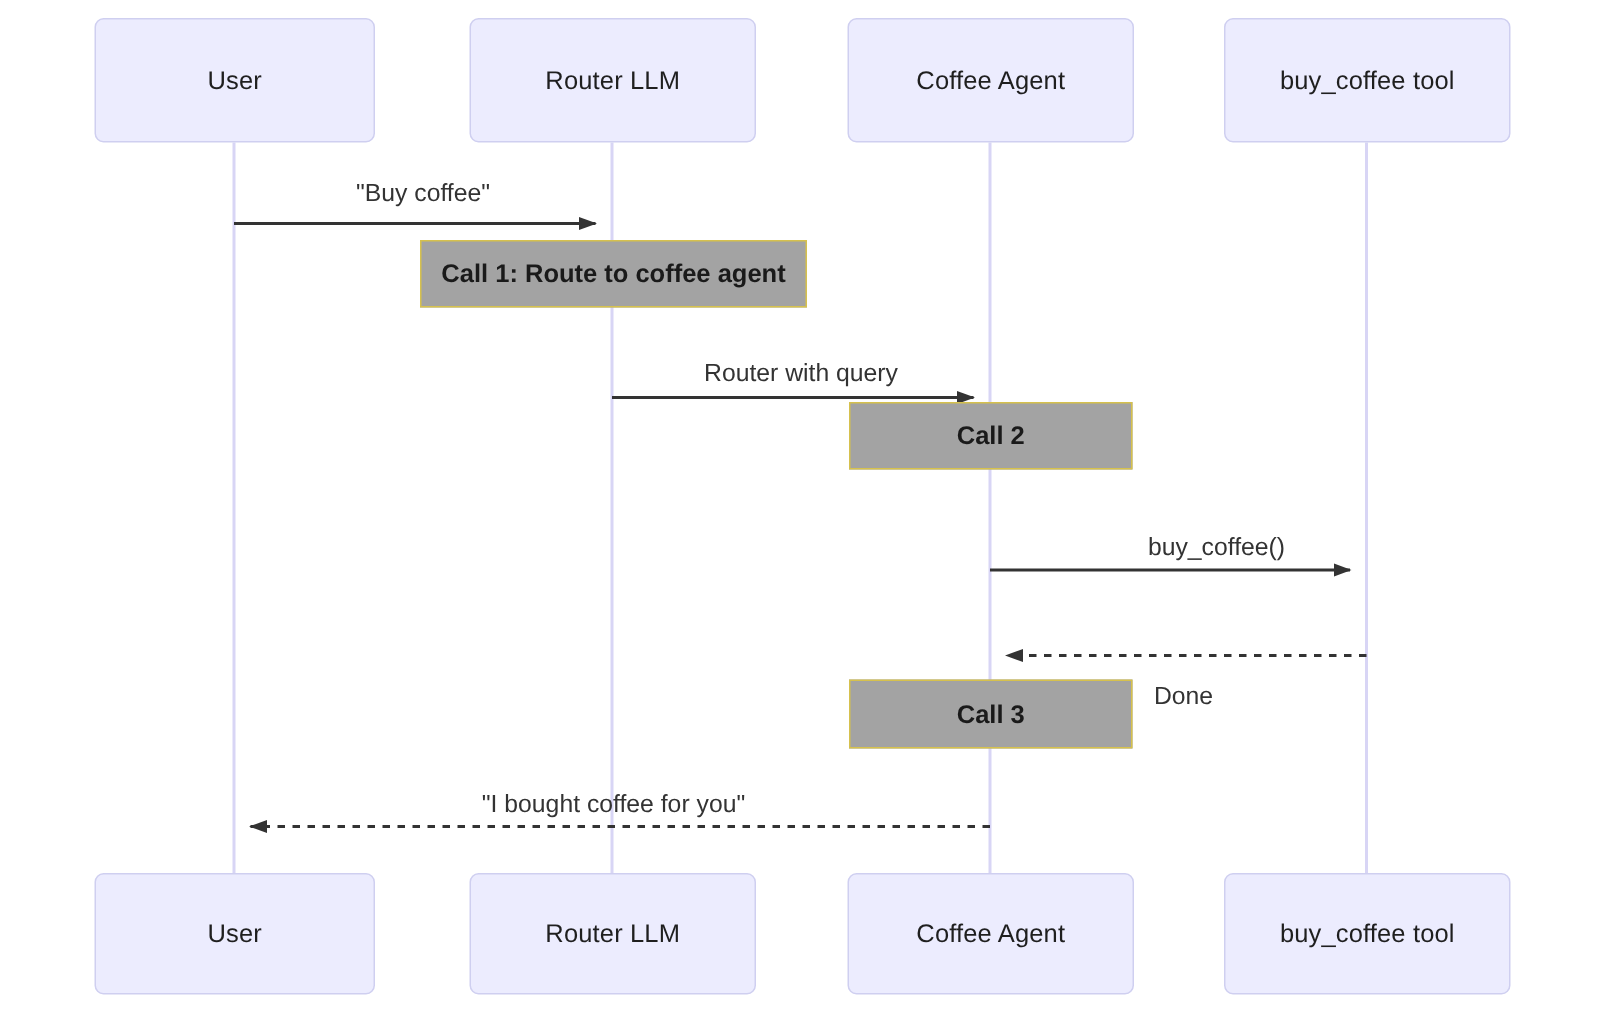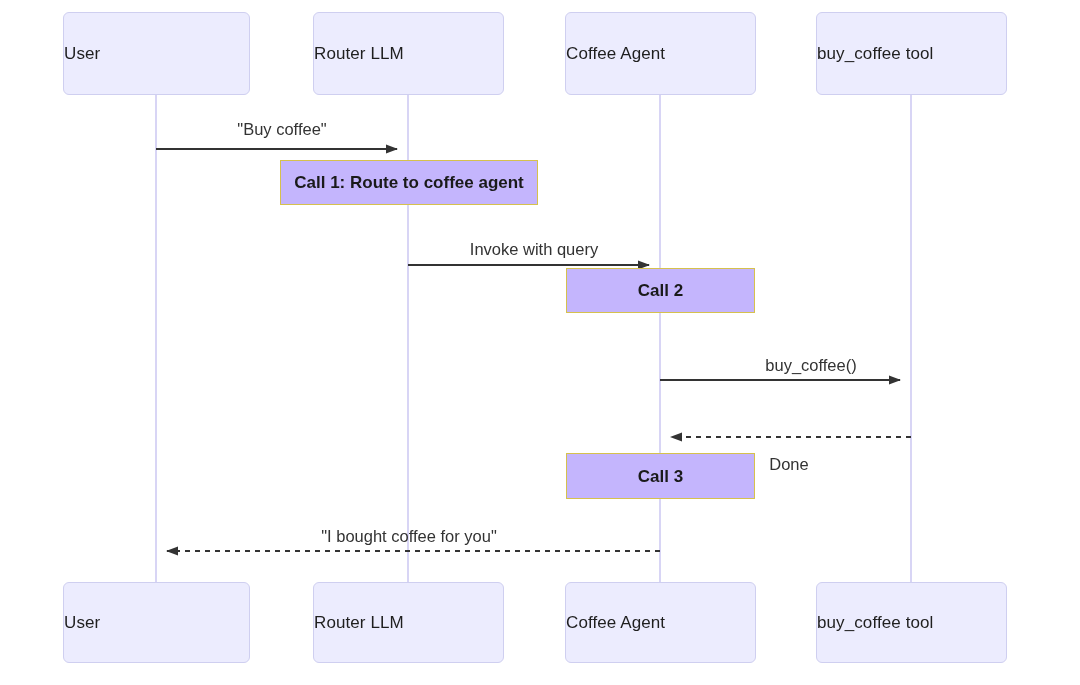--- a/index.html
+++ b/index.html
@@ -30,36 +30,36 @@
   }
   
   .participant-box {
     position: absolute;
     box-sizing: border-box;
     background: #ececfe;
     border: 1px solid #cfcff0;
     border-radius: 6px;
     display: flex;
     align-items: center;
-    justify-content: flex-start;
+    justify-content: center;
     color: #1f1f1f;
     font-size: 17px;
     font-weight: 400;
     letter-spacing: 0.1px;
   }
   .participant-label {
     display: block;
     text-align: center;
     line-height: 1;
   }
   
   .note-box {
     position: absolute;
     box-sizing: border-box;
-    background: #c4b5fd;
+    background: #a3a3a3;
     border: 1px solid #d6c14d;
     display: flex;
     align-items: center;
     justify-content: center;
     color: #1a1a1a;
     font-size: 17px;
     font-weight: 600;
   }
   .note-label {
     display: block;
@@ -145,19 +145,19 @@
       <div class="note-box" style="left: 566px; top: 268px; width: 189px; height: 45px;">
         <span class="note-label">Call 2</span>
       </div>
       <div class="note-box" style="left: 566px; top: 453px; width: 189px; height: 46px;">
         <span class="note-label">Call 3</span>
       </div>
     </div>
 
   <div id="labels-layer">
       <div class="msg-label" style="left: 282px; top: 121px;">"Buy coffee"</div>
-      <div class="msg-label" style="left: 534px; top: 241px;">Invoke with query</div>
+      <div class="msg-label" style="left: 534px; top: 241px;">Router with query</div>
       <div class="msg-label" style="left: 811px; top: 357px;">buy_coffee()</div>
       <div class="msg-label" style="left: 789px; top: 413px; margin-top: 43px;">Done</div>
       <div class="msg-label" style="left: 409px; top: 528px;">"I bought coffee for you"</div>
     </div>
 
 </div>
 
 </body></html>

